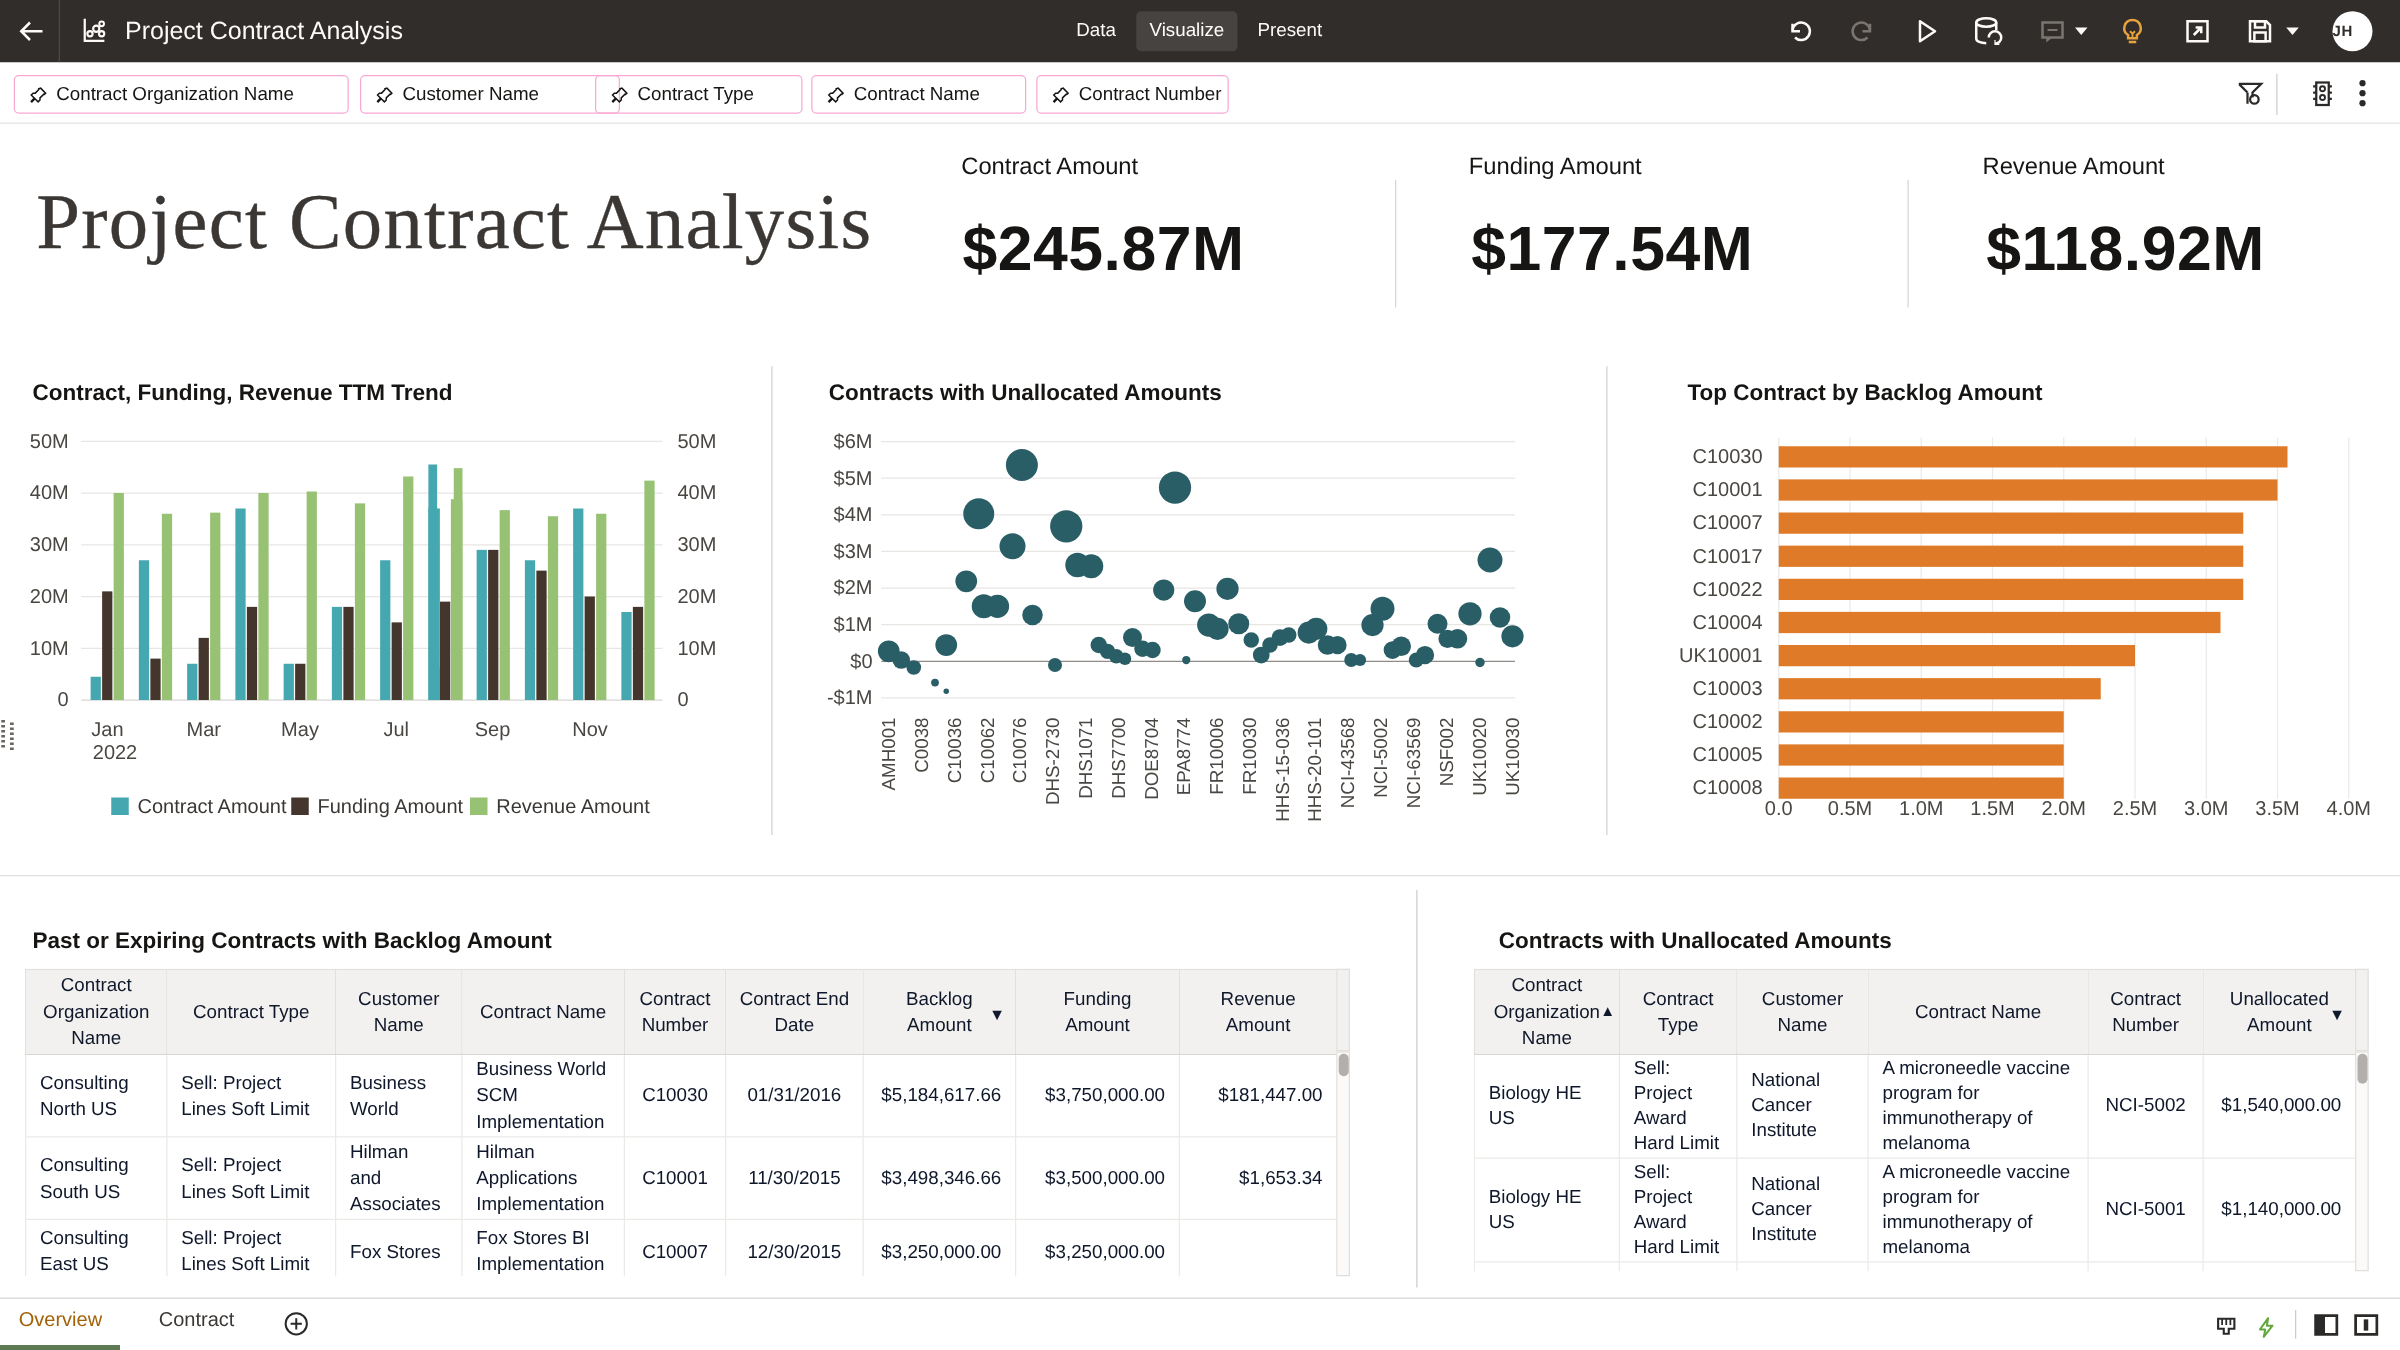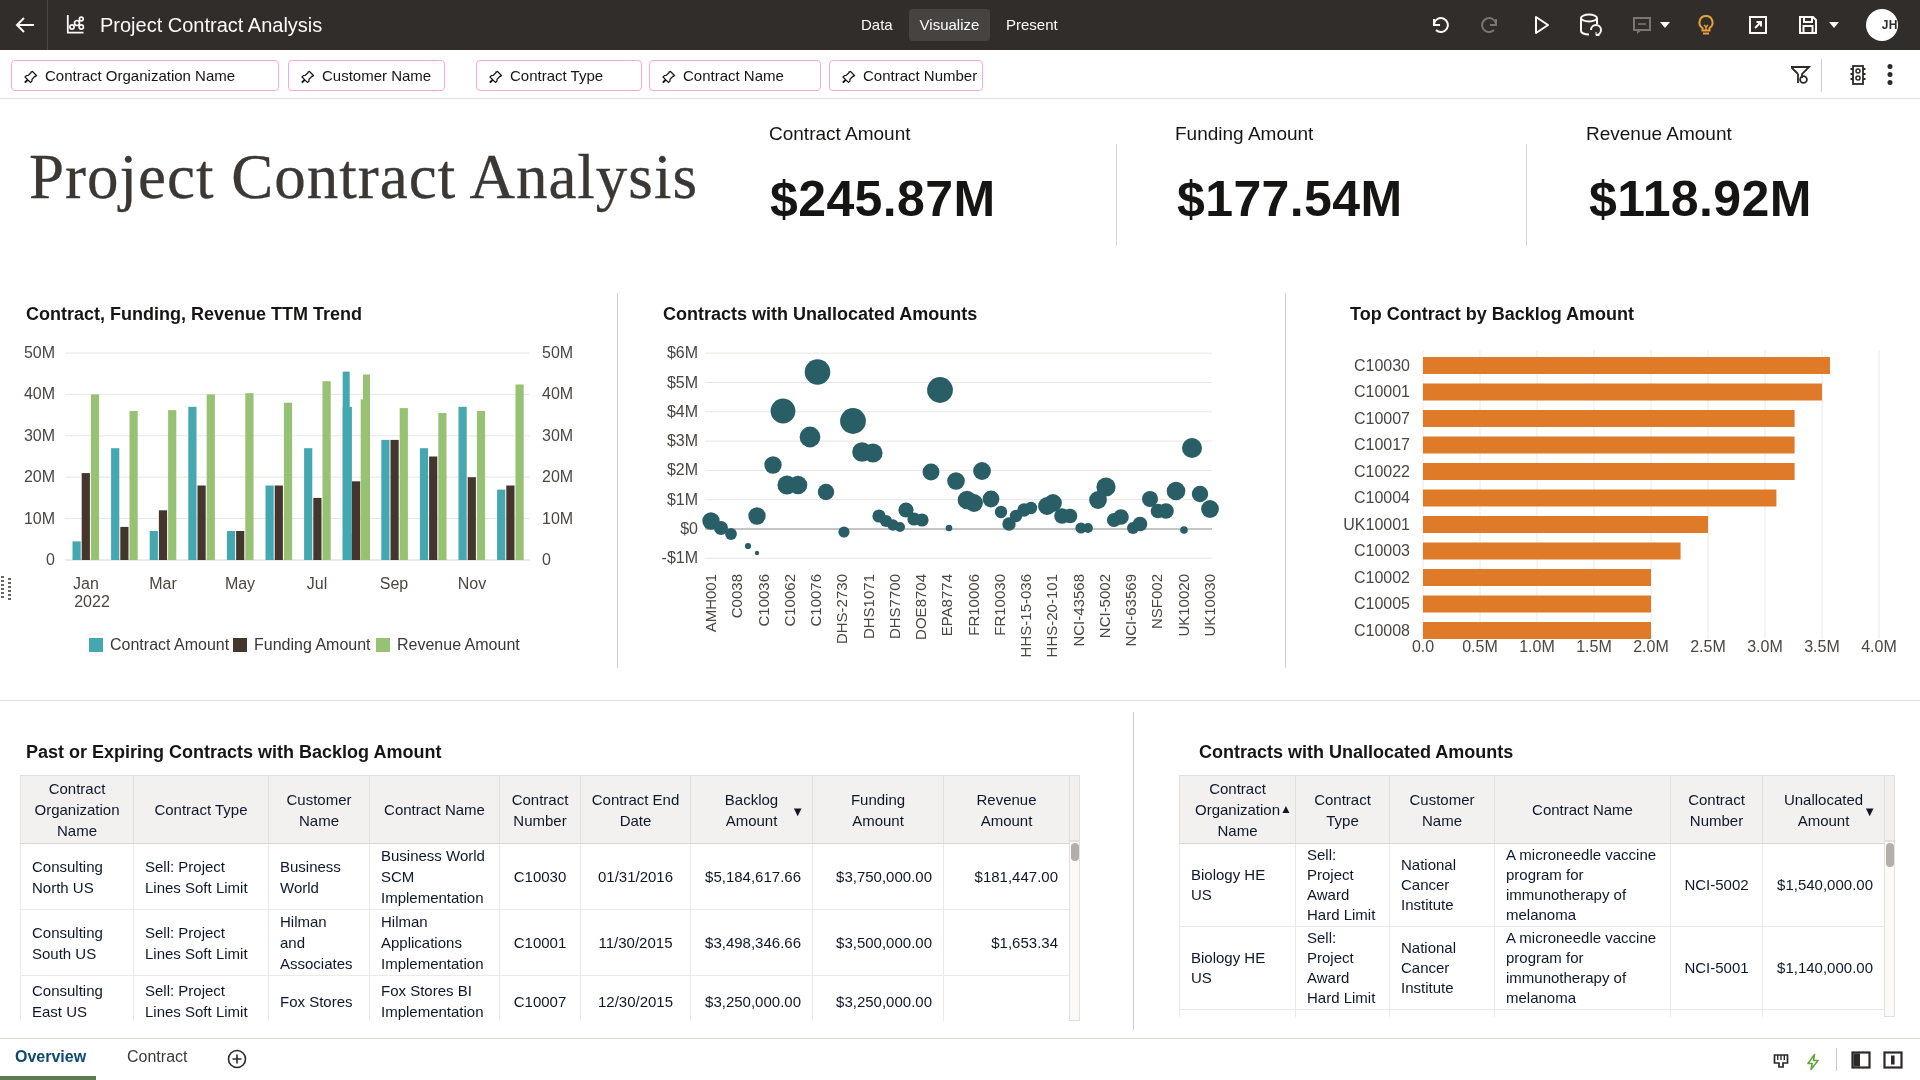--- a/index.html
+++ b/index.html
@@ -5,21 +5,21 @@
   font-family:"Liberation Sans",sans-serif;}
 .abs{position:absolute;}
 
 .topbar{position:absolute;left:0;top:0;width:1920px;height:50px;background:#312d2a;}
 .backbox{position:absolute;left:0;top:0;width:48px;height:50px;border-right:1px solid #4d4843;}
 .doctitle{position:absolute;left:100px;top:0;height:50px;line-height:50px;color:#fcfbfa;font-size:20px;}
 .tab{position:absolute;top:0;height:50px;line-height:50px;color:#fcfbfa;font-size:15px;}
 .tabsel{position:absolute;left:909px;top:9px;width:81px;height:32px;background:#474340;border-radius:4px;
   color:#fff;font-size:15px;text-align:center;line-height:32px;}
 .avatar{position:absolute;left:1866px;top:9px;width:32px;height:32px;border-radius:50%;background:#fff;
-  color:#312d2a;font-size:12px;font-weight:bold;text-align:right;line-height:32px;letter-spacing:.5px;}
+  color:#312d2a;font-size:12px;font-weight:bold;text-align:left;line-height:32px;letter-spacing:.5px;}
 
 .filterbar{position:absolute;left:0;top:50px;width:1920px;height:49px;background:#fff;
   border-bottom:1px solid #e4e1de;}
 .pill{position:absolute;top:60px;height:31px;border:1px solid #f9a8d4;border-radius:4px;
   font-size:15px;color:#161513;line-height:29px;white-space:nowrap;text-align:left;padding-left:12px;}
 .pill svg{vertical-align:-3px;margin-right:7px;}
 
 .bigtitle{position:absolute;left:29px;top:146px;font-family:"Liberation Serif",serif;font-size:63px;
   color:#3b3734;letter-spacing:1px;margin-top:-5px;-webkit-text-stroke:0.3px #3b3734;}
 .kpilabel{position:absolute;top:123px;font-size:19px;color:#161513;}
@@ -101,21 +101,21 @@
     </svg>
     <svg class="icon" style="position:absolute;left:1828px;top:21px;" width="12" height="8" viewBox="0 0 12 8" xmlns="http://www.w3.org/2000/svg">
       <path d="M1 1 L6 7 L11 1 Z" fill="#fcfbfa"></path>
     </svg>
     <div class="avatar">JH</div>
   </div>
 <div class="filterbar"></div>
 <div class="pill" style="left:11px;width:268px;"><svg width="14" height="14" viewBox="0 0 14 14" xmlns="http://www.w3.org/2000/svg">
       <path d="M8.5 1.5 L12.5 5.5 L11.5 6.5 L11 6.3 L8 9.3 L8 11 L6.5 12.5 L4 10 L1.5 12.5 L1 12 L3.5 9.5 L1 7 L2.5 5.5 L4.2 5.5 L7.2 2.5 L7 2 Z" fill="none" stroke="#161513" stroke-width="1.2"></path>
     </svg>Contract Organization Name</div>
-<div class="pill" style="left:288px;width:157px;"><svg width="14" height="14" viewBox="0 0 14 14" xmlns="http://www.w3.org/2000/svg">
+<div class="pill" style="left:288px;width:208px;"><svg width="14" height="14" viewBox="0 0 14 14" xmlns="http://www.w3.org/2000/svg">
       <path d="M8.5 1.5 L12.5 5.5 L11.5 6.5 L11 6.3 L8 9.3 L8 11 L6.5 12.5 L4 10 L1.5 12.5 L1 12 L3.5 9.5 L1 7 L2.5 5.5 L4.2 5.5 L7.2 2.5 L7 2 Z" fill="none" stroke="#161513" stroke-width="1.2"></path>
     </svg>Customer Name</div>
 <div class="pill" style="left:476px;width:166px;"><svg width="14" height="14" viewBox="0 0 14 14" xmlns="http://www.w3.org/2000/svg">
       <path d="M8.5 1.5 L12.5 5.5 L11.5 6.5 L11 6.3 L8 9.3 L8 11 L6.5 12.5 L4 10 L1.5 12.5 L1 12 L3.5 9.5 L1 7 L2.5 5.5 L4.2 5.5 L7.2 2.5 L7 2 Z" fill="none" stroke="#161513" stroke-width="1.2"></path>
     </svg>Contract Type</div>
 <div class="pill" style="left:649px;width:172px;"><svg width="14" height="14" viewBox="0 0 14 14" xmlns="http://www.w3.org/2000/svg">
       <path d="M8.5 1.5 L12.5 5.5 L11.5 6.5 L11 6.3 L8 9.3 L8 11 L6.5 12.5 L4 10 L1.5 12.5 L1 12 L3.5 9.5 L1 7 L2.5 5.5 L4.2 5.5 L7.2 2.5 L7 2 Z" fill="none" stroke="#161513" stroke-width="1.2"></path>
     </svg>Contract Name</div>
 <div class="pill" style="left:829px;width:154px;"><svg width="14" height="14" viewBox="0 0 14 14" xmlns="http://www.w3.org/2000/svg">
       <path d="M8.5 1.5 L12.5 5.5 L11.5 6.5 L11 6.3 L8 9.3 L8 11 L6.5 12.5 L4 10 L1.5 12.5 L1 12 L3.5 9.5 L1 7 L2.5 5.5 L4.2 5.5 L7.2 2.5 L7 2 Z" fill="none" stroke="#161513" stroke-width="1.2"></path>
@@ -482,21 +482,21 @@
           <td style="text-align:center"></td>
           <td style="text-align:right"></td>
         </tr>
       </tbody>
     </table>
   </div>
 <div class="scrolltrack" style="left:1884px;top:775px;height:66px;background:#f2f1ef;"></div>
 <div class="scrolltrack" style="left:1884px;top:841px;height:176px;background:#fbfaf9;"></div>
 <div class="scrollthumb" style="left:1886px;top:843px;height:24px;"></div>
 <div class="bottombar"></div>
-<div class="abs" style="left:15px;top:1048px;font-size:16px;font-weight:bold;color:#0c4a6e;">Overview</div>
+<div class="abs" style="left:15px;top:1048px;font-size:16px;font-weight:normal;color:#a16207;">Overview</div>
 <div class="abs" style="left:127px;top:1048px;font-size:16px;color:#3b3734;">Contract</div>
 <svg class="icon" style="position:absolute;left:227px;top:1049px;" width="20" height="20" viewBox="0 0 20 20" xmlns="http://www.w3.org/2000/svg">
     <circle cx="10" cy="10" r="8.5" fill="none" stroke="#2c2a28" stroke-width="1.6"></circle>
     <path d="M10 5.5 L10 14.5 M5.5 10 L14.5 10" stroke="#2c2a28" stroke-width="1.6"></path>
   </svg>
 <div class="greenline"></div>
 <svg class="icon" style="position:absolute;left:1772px;top:1053px;" width="18" height="18" viewBox="0 0 18 18" xmlns="http://www.w3.org/2000/svg">
     <path d="M2.5 2 L15.5 2 L15.5 10 L11 10 L11 14 L7 14 L7 10 L2.5 10 Z" fill="none" stroke="#2c2a28" stroke-width="1.7"></path>
     <path d="M5.7 2 L5.7 7 M9 2 L9 7 M12.3 2 L12.3 7" stroke="#2c2a28" stroke-width="1.4"></path>
   </svg>

